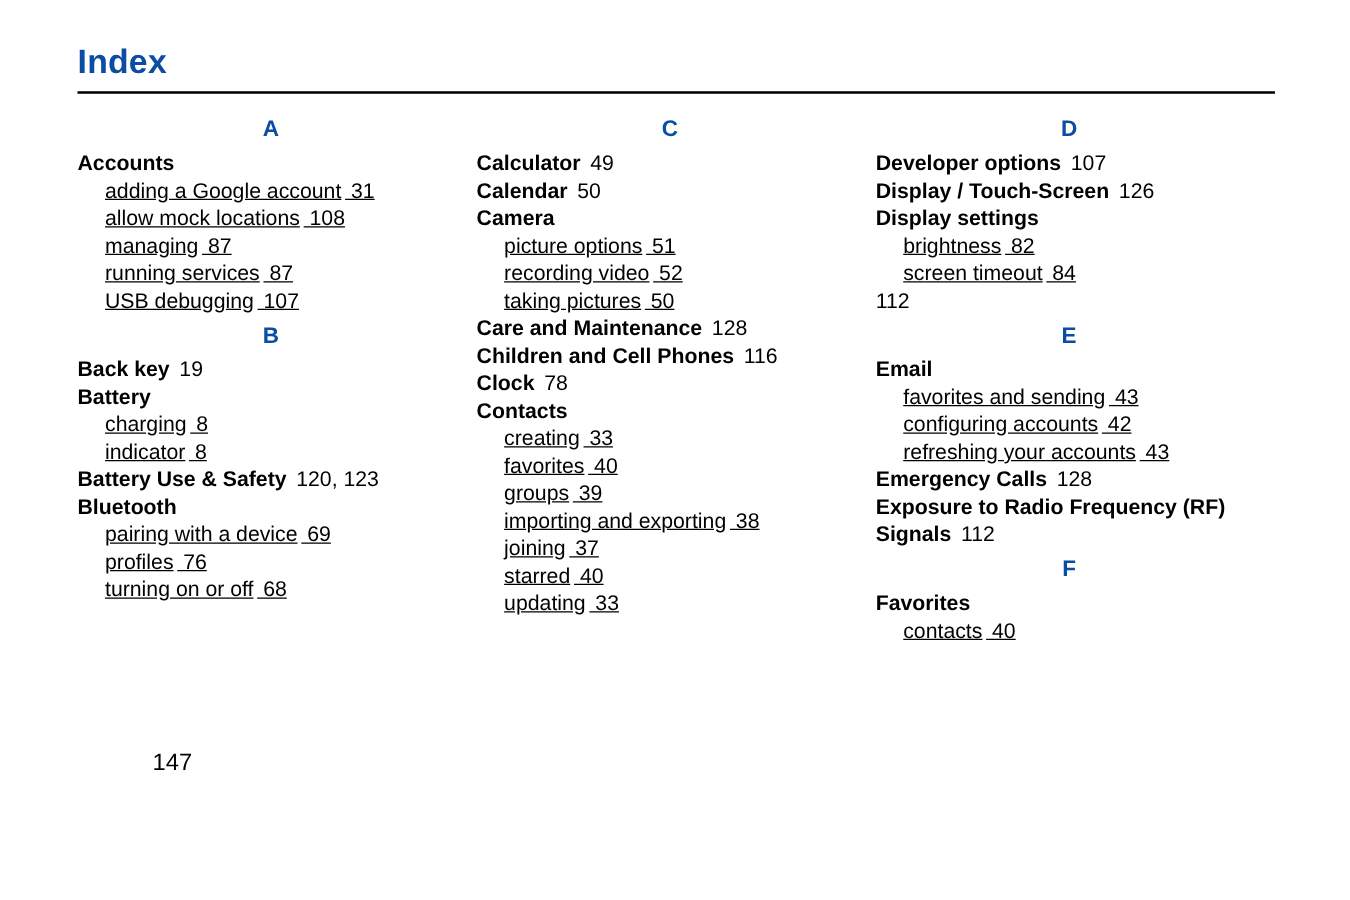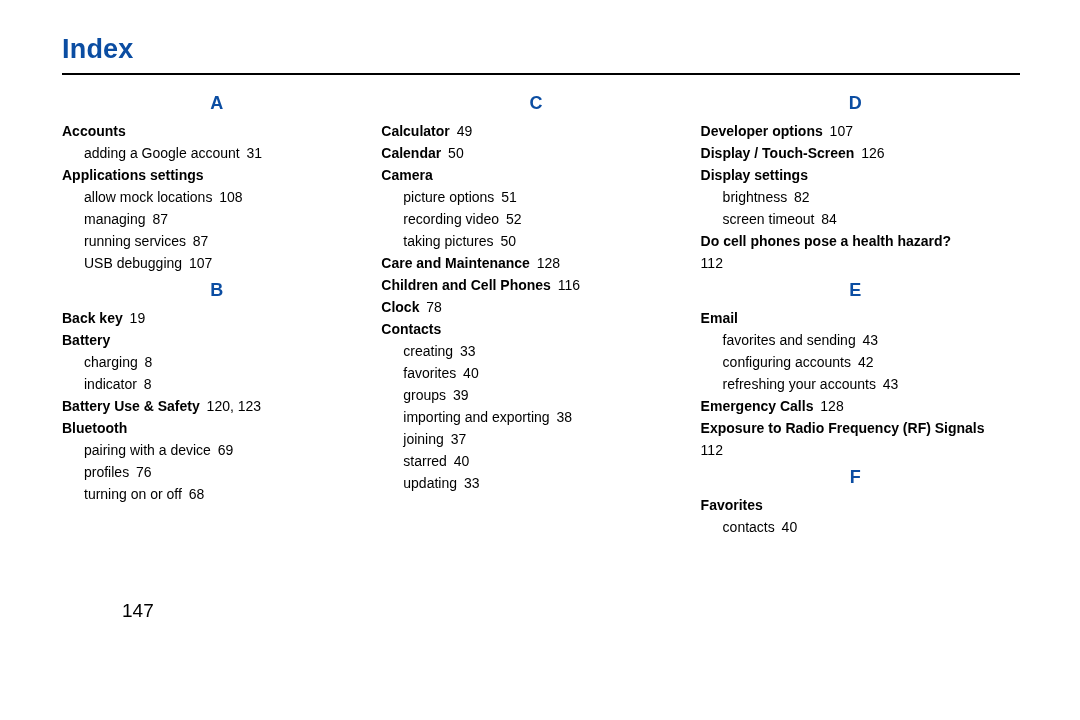--- a/index.html
+++ b/index.html
@@ -33,46 +33,45 @@
     }
     .letter {
       text-align: center;
       font-size: 18px;
       font-weight: 700;
       color: #0b4da2;
       margin: 6px 0 6px 0;
       font-family: Arial, Helvetica, sans-serif;
     }
     .row {
-      font-size: 14px;
+      font-size: 17px;
       line-height: 22px;
     }
     .term { font-weight: 700; }
-    .sub { padding-left: 22px; font-weight: 400; }
+    .sub { padding-left: 22px; font-weight: 400; text-decoration: underline; }
     .pg { font-weight: 400; margin-left: 3px; }
     .pagefoot {
       position: absolute;
       left: 122px;
       bottom: 42px;
       font-size: 19px;
     }
   </style>
 </head>
 <body>
 
 <div class="page">
   <div class="title">Index</div>
 
   <div class="cols">
 
   <div class="col">
         <div class="letter">A</div>
         <div class="row"><span class="term">Accounts</span></div>
         <div class="row sub"><span>adding a Google account</span><span class="pg"> 31</span></div>
-        <div class="row"><span class="term">Applications settings</span></div>
         <div class="row sub"><span>allow mock locations</span><span class="pg"> 108</span></div>
         <div class="row sub"><span>managing</span><span class="pg"> 87</span></div>
         <div class="row sub"><span>running services</span><span class="pg"> 87</span></div>
         <div class="row sub"><span>USB debugging</span><span class="pg"> 107</span></div>
         <div class="letter">B</div>
         <div class="row"><span class="term">Back key</span><span class="pg"> 19</span></div>
         <div class="row"><span class="term">Battery</span></div>
         <div class="row sub"><span>charging</span><span class="pg"> 8</span></div>
         <div class="row sub"><span>indicator</span><span class="pg"> 8</span></div>
         <div class="row"><span class="term">Battery Use &amp; Safety</span><span class="pg"> 120, 123</span></div>
@@ -101,21 +100,20 @@
         <div class="row sub"><span>starred</span><span class="pg"> 40</span></div>
         <div class="row sub"><span>updating</span><span class="pg"> 33</span></div>
       </div>
       <div class="col">
         <div class="letter">D</div>
         <div class="row"><span class="term">Developer options</span><span class="pg"> 107</span></div>
         <div class="row"><span class="term">Display / Touch-Screen</span><span class="pg"> 126</span></div>
         <div class="row"><span class="term">Display settings</span></div>
         <div class="row sub"><span>brightness</span><span class="pg"> 82</span></div>
         <div class="row sub"><span>screen timeout</span><span class="pg"> 84</span></div>
-        <div class="row"><span class="term">Do cell phones pose a health hazard?</span></div>
         <div class="row">112</div>
         <div class="letter">E</div>
         <div class="row"><span class="term">Email</span></div>
         <div class="row sub"><span>favorites and sending</span><span class="pg"> 43</span></div>
         <div class="row sub"><span>configuring accounts</span><span class="pg"> 42</span></div>
         <div class="row sub"><span>refreshing your accounts</span><span class="pg"> 43</span></div>
         <div class="row"><span class="term">Emergency Calls</span><span class="pg"> 128</span></div>
         <div class="row"><span class="term">Exposure to Radio Frequency (RF) Signals</span><span class="pg"> 112</span></div>
         <div class="letter">F</div>
         <div class="row"><span class="term">Favorites</span></div>

